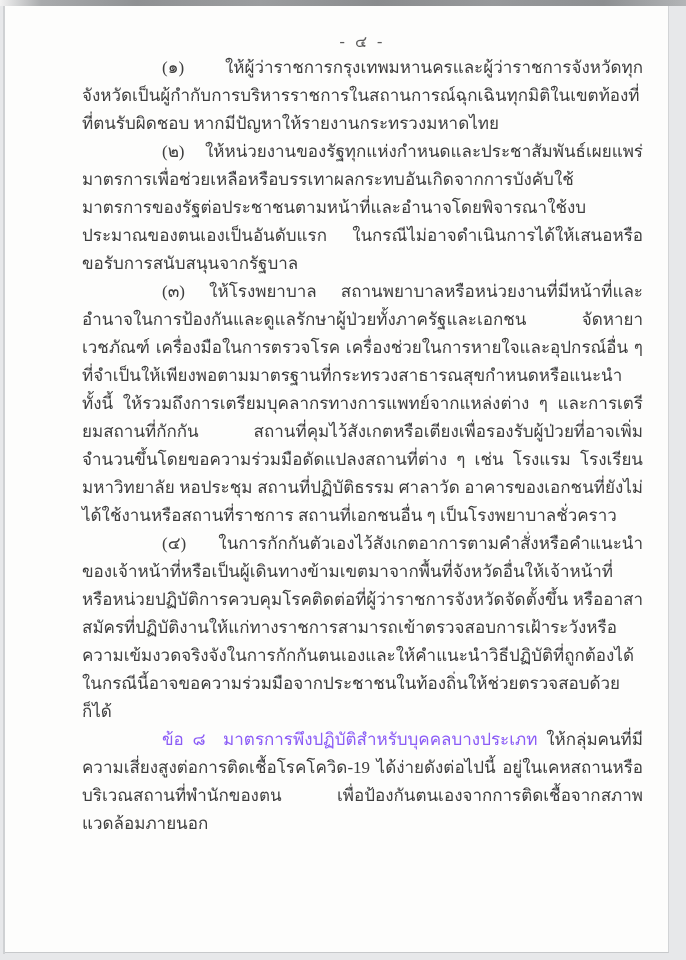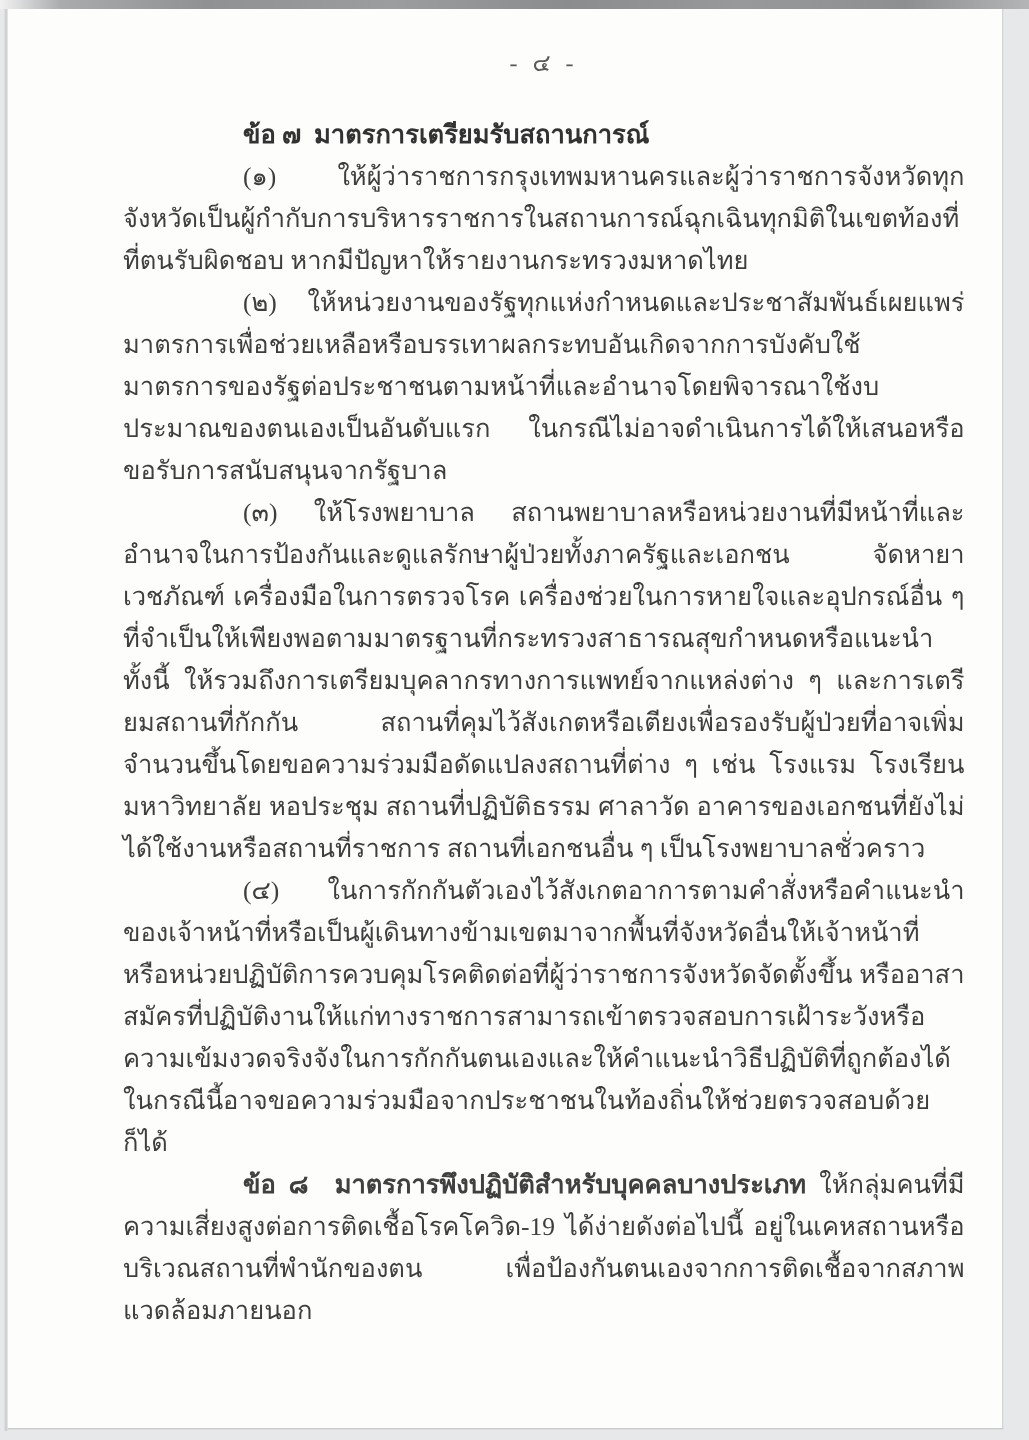--- a/index.html
+++ b/index.html
@@ -67,35 +67,34 @@
   }
   p.para {
     margin: 0;
     font-size: 17px;
     line-height: 28px;
     text-align: justify;
   }
   .indent   { text-indent: 80px; }
   .indent-lg{ text-indent: 100px; }
   .gap-before { margin-top: 28px; }
-  .bold { font-weight: bold; color: #404040; }
+  .bold { font-weight: normal; color: #8b5cf6; }
 </style>
 </head>
 <body>
 
 <div class="scan">
   <div class="edge-top"></div>
   <div class="edge-left"></div>
 
   <div class="page">
     <div class="content">
 
       <div class="page-number">- ๔ -</div>
 
-      <p class="heading">ข้อ ๗&nbsp; มาตรการเตรียมรับสถานการณ์</p>
 
       <p class="para indent">(๑) ให้ผู้ว่าราชการกรุงเทพมหานครและผู้ว่าราชการจังหวัดทุกจังหวัดเป็นผู้กำกับการบริหารราชการในสถานการณ์ฉุกเฉินทุกมิติในเขตท้องที่ที่ตนรับผิดชอบ หากมีปัญหาให้รายงานกระทรวงมหาดไทย</p>
 
       <p class="para indent">(๒) ให้หน่วยงานของรัฐทุกแห่งกำหนดและประชาสัมพันธ์เผยแพร่มาตรการเพื่อช่วยเหลือหรือบรรเทาผลกระทบอันเกิดจากการบังคับใช้มาตรการของรัฐต่อประชาชนตามหน้าที่และอำนาจโดยพิจารณาใช้งบประมาณของตนเองเป็นอันดับแรก ในกรณีไม่อาจดำเนินการได้ให้เสนอหรือขอรับการสนับสนุนจากรัฐบาล</p>
 
       <p class="para indent">(๓) ให้โรงพยาบาล สถานพยาบาลหรือหน่วยงานที่มีหน้าที่และอำนาจในการป้องกันและดูแลรักษาผู้ป่วยทั้งภาครัฐและเอกชน จัดหายา เวชภัณฑ์ เครื่องมือในการตรวจโรค เครื่องช่วยในการหายใจและอุปกรณ์อื่น ๆ ที่จำเป็นให้เพียงพอตามมาตรฐานที่กระทรวงสาธารณสุขกำหนดหรือแนะนำ ทั้งนี้ ให้รวมถึงการเตรียมบุคลากรทางการแพทย์จากแหล่งต่าง ๆ และการเตรียมสถานที่กักกัน สถานที่คุมไว้สังเกตหรือเตียงเพื่อรองรับผู้ป่วยที่อาจเพิ่มจำนวนขึ้นโดยขอความร่วมมือดัดแปลงสถานที่ต่าง ๆ เช่น โรงแรม โรงเรียน มหาวิทยาลัย หอประชุม สถานที่ปฏิบัติธรรม ศาลาวัด อาคารของเอกชนที่ยังไม่ได้ใช้งานหรือสถานที่ราชการ สถานที่เอกชนอื่น ๆ เป็นโรงพยาบาลชั่วคราว</p>
 
       <p class="para indent">(๔) ในการกักกันตัวเองไว้สังเกตอาการตามคำสั่งหรือคำแนะนำของเจ้าหน้าที่หรือเป็นผู้เดินทางข้ามเขตมาจากพื้นที่จังหวัดอื่นให้เจ้าหน้าที่หรือหน่วยปฏิบัติการควบคุมโรคติดต่อที่ผู้ว่าราชการจังหวัดจัดตั้งขึ้น หรืออาสาสมัครที่ปฏิบัติงานให้แก่ทางราชการสามารถเข้าตรวจสอบการเฝ้าระวังหรือความเข้มงวดจริงจังในการกักกันตนเองและให้คำแนะนำวิธีปฏิบัติที่ถูกต้องได้ ในกรณีนี้อาจขอความร่วมมือจากประชาชนในท้องถิ่นให้ช่วยตรวจสอบด้วยก็ได้</p>
 
 

